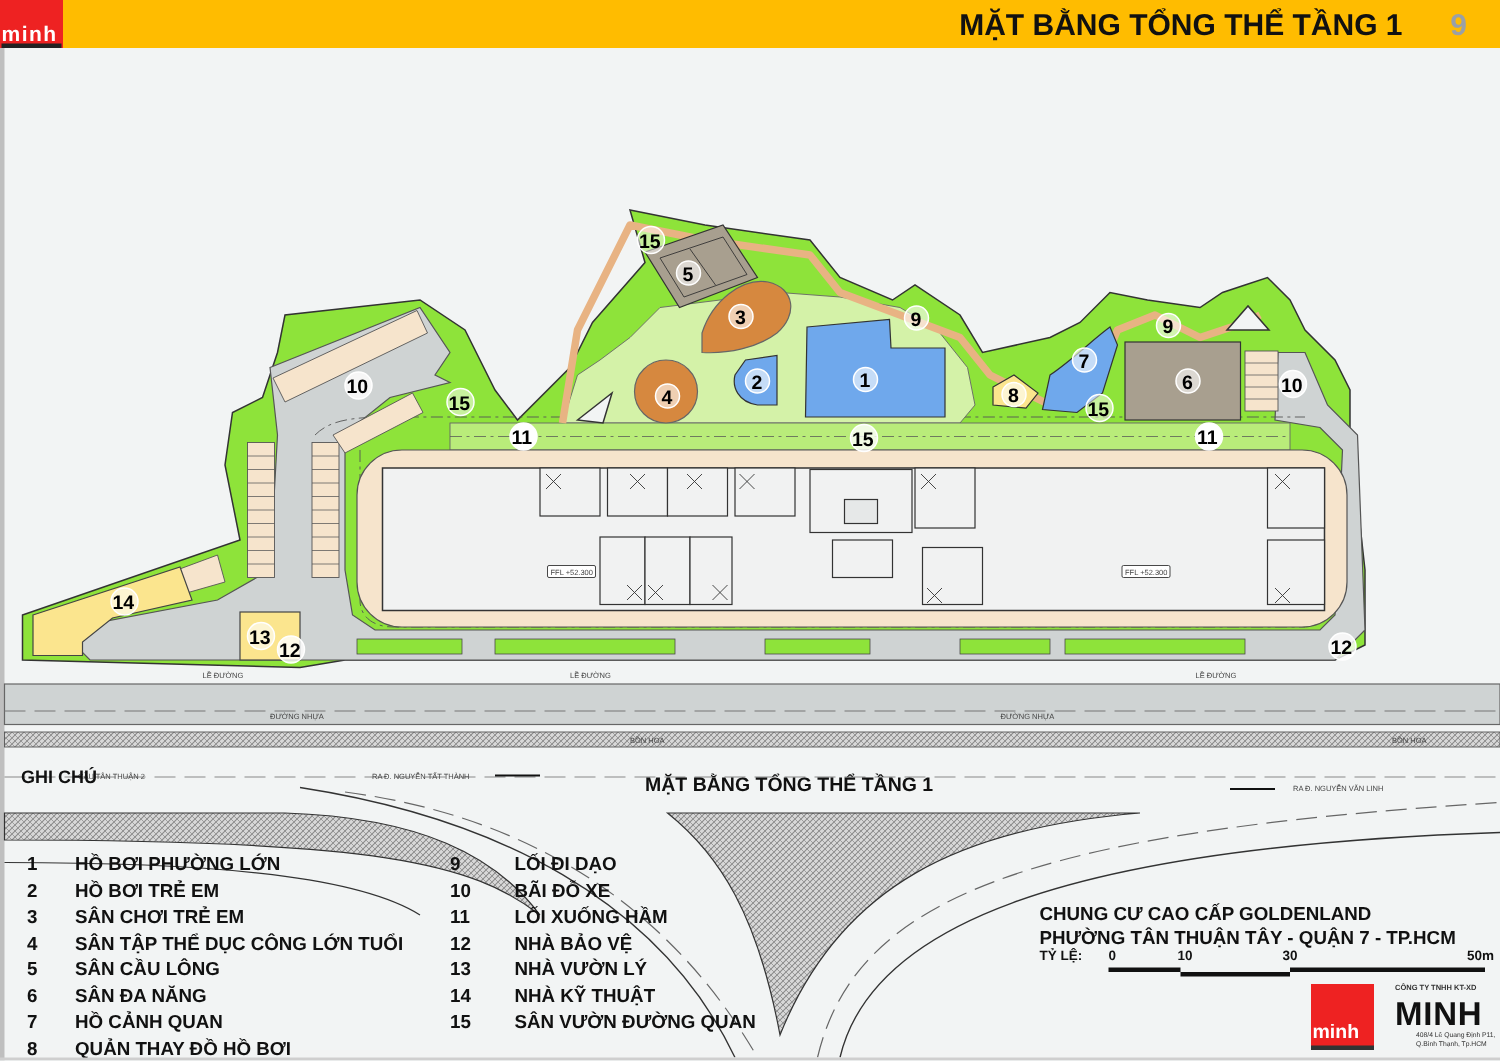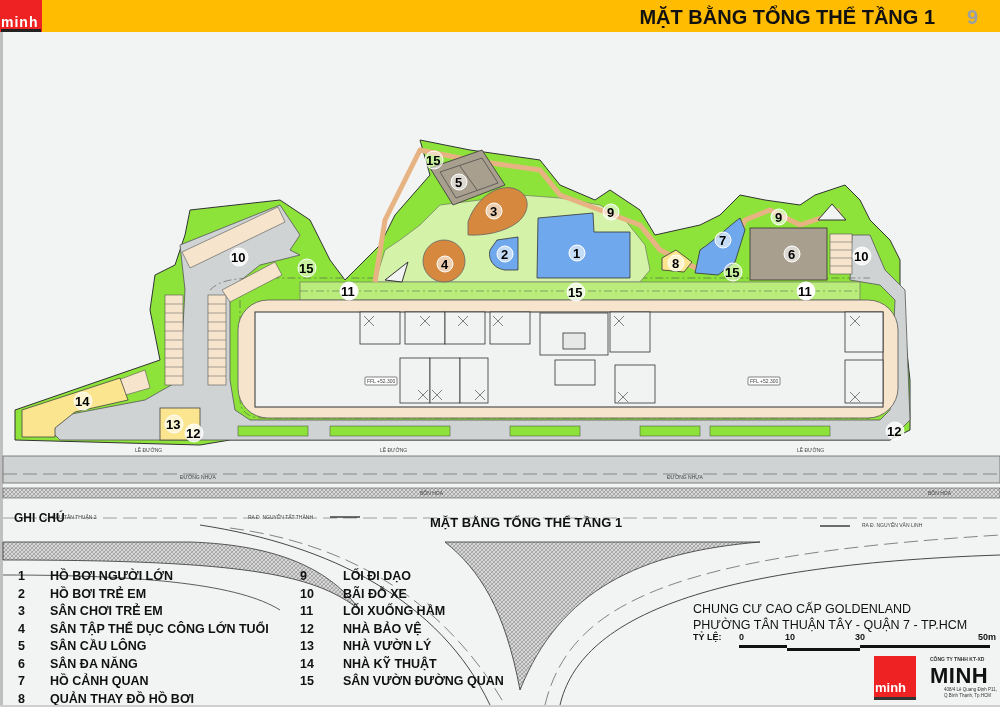--- a/index.html
+++ b/index.html
@@ -15,21 +15,21 @@
   .lbl{font-family:"Liberation Sans",sans-serif;font-weight:bold;font-size:13px;}
   .tiny{font-family:"Liberation Sans",sans-serif;font-size:5px;fill:#444;}
   .legend-title{position:absolute;left:14px;top:511px;font-size:12px;font-weight:bold;color:#111;}
   .legend{position:absolute;font-size:12.5px;font-weight:bold;color:#111;line-height:17.5px;}
   .legend .row{display:flex;}
   .legend .num{width:32px;}
   .leg-left{left:18px;top:568px;}
   .leg-right{left:298px;top:568px;}
   .leg-right .num{width:43px;padding-left:2px;}
   .subtitle{position:absolute;left:430px;top:515px;font-size:13px;font-weight:bold;color:#111;}
-  .project{position:absolute;left:693px;top:601px;font-size:12.5px;font-weight:normal;color:#111;line-height:16px;}
+  .project{position:absolute;left:693px;top:601px;font-size:12.5px;font-weight:bold;color:#111;line-height:16px;}
   .scale-label{position:absolute;left:693px;top:632px;font-size:9px;font-weight:bold;color:#111;}
   .scale-tick{position:absolute;top:632px;font-size:9px;font-weight:bold;color:#111;}
   .scalebar{position:absolute;height:3px;background:#111;}
   .firm-logo{position:absolute;left:874px;top:656px;width:42px;height:44px;background:#ee2222;}
   .firm-logo span{position:absolute;left:1px;bottom:5px;font-size:13px;font-weight:bold;color:#fff;}
   .firm-logo i{position:absolute;left:0;bottom:0;width:42px;height:3px;background:#333;}
   .firm-company{position:absolute;left:930px;top:656px;font-size:5px;font-weight:bold;color:#333;}
   .firm-name{position:absolute;left:930px;top:663px;font-size:22px;font-weight:bold;color:#111;letter-spacing:0.5px;}
   .firm-addr{position:absolute;left:944px;top:687px;font-size:4.5px;color:#333;line-height:5.5px;}
   .bottom-line{position:absolute;left:0;top:705px;width:1000px;height:2px;background:#cfcfcf;}
@@ -304,21 +304,21 @@
       </g>
   </g>
 </svg>
 
 <div class="subtitle">MẶT BẰNG TỔNG THỂ TẦNG 1</div>
 
 <div class="legend-title">GHI CHÚ</div>
 <div class="legend leg-left">
   <div class="row">
       <span class="num">1</span>
-      <span>HỒ BƠI NGƯỜI LỚN</span>
+      <span>HỒ BƠI PHƯỜNG LỚN</span>
     </div>
   <div class="row">
       <span class="num">2</span>
       <span>HỒ BƠI TRẺ EM</span>
     </div>
   <div class="row">
       <span class="num">3</span>
       <span>SÂN CHƠI TRẺ EM</span>
     </div>
   <div class="row">

